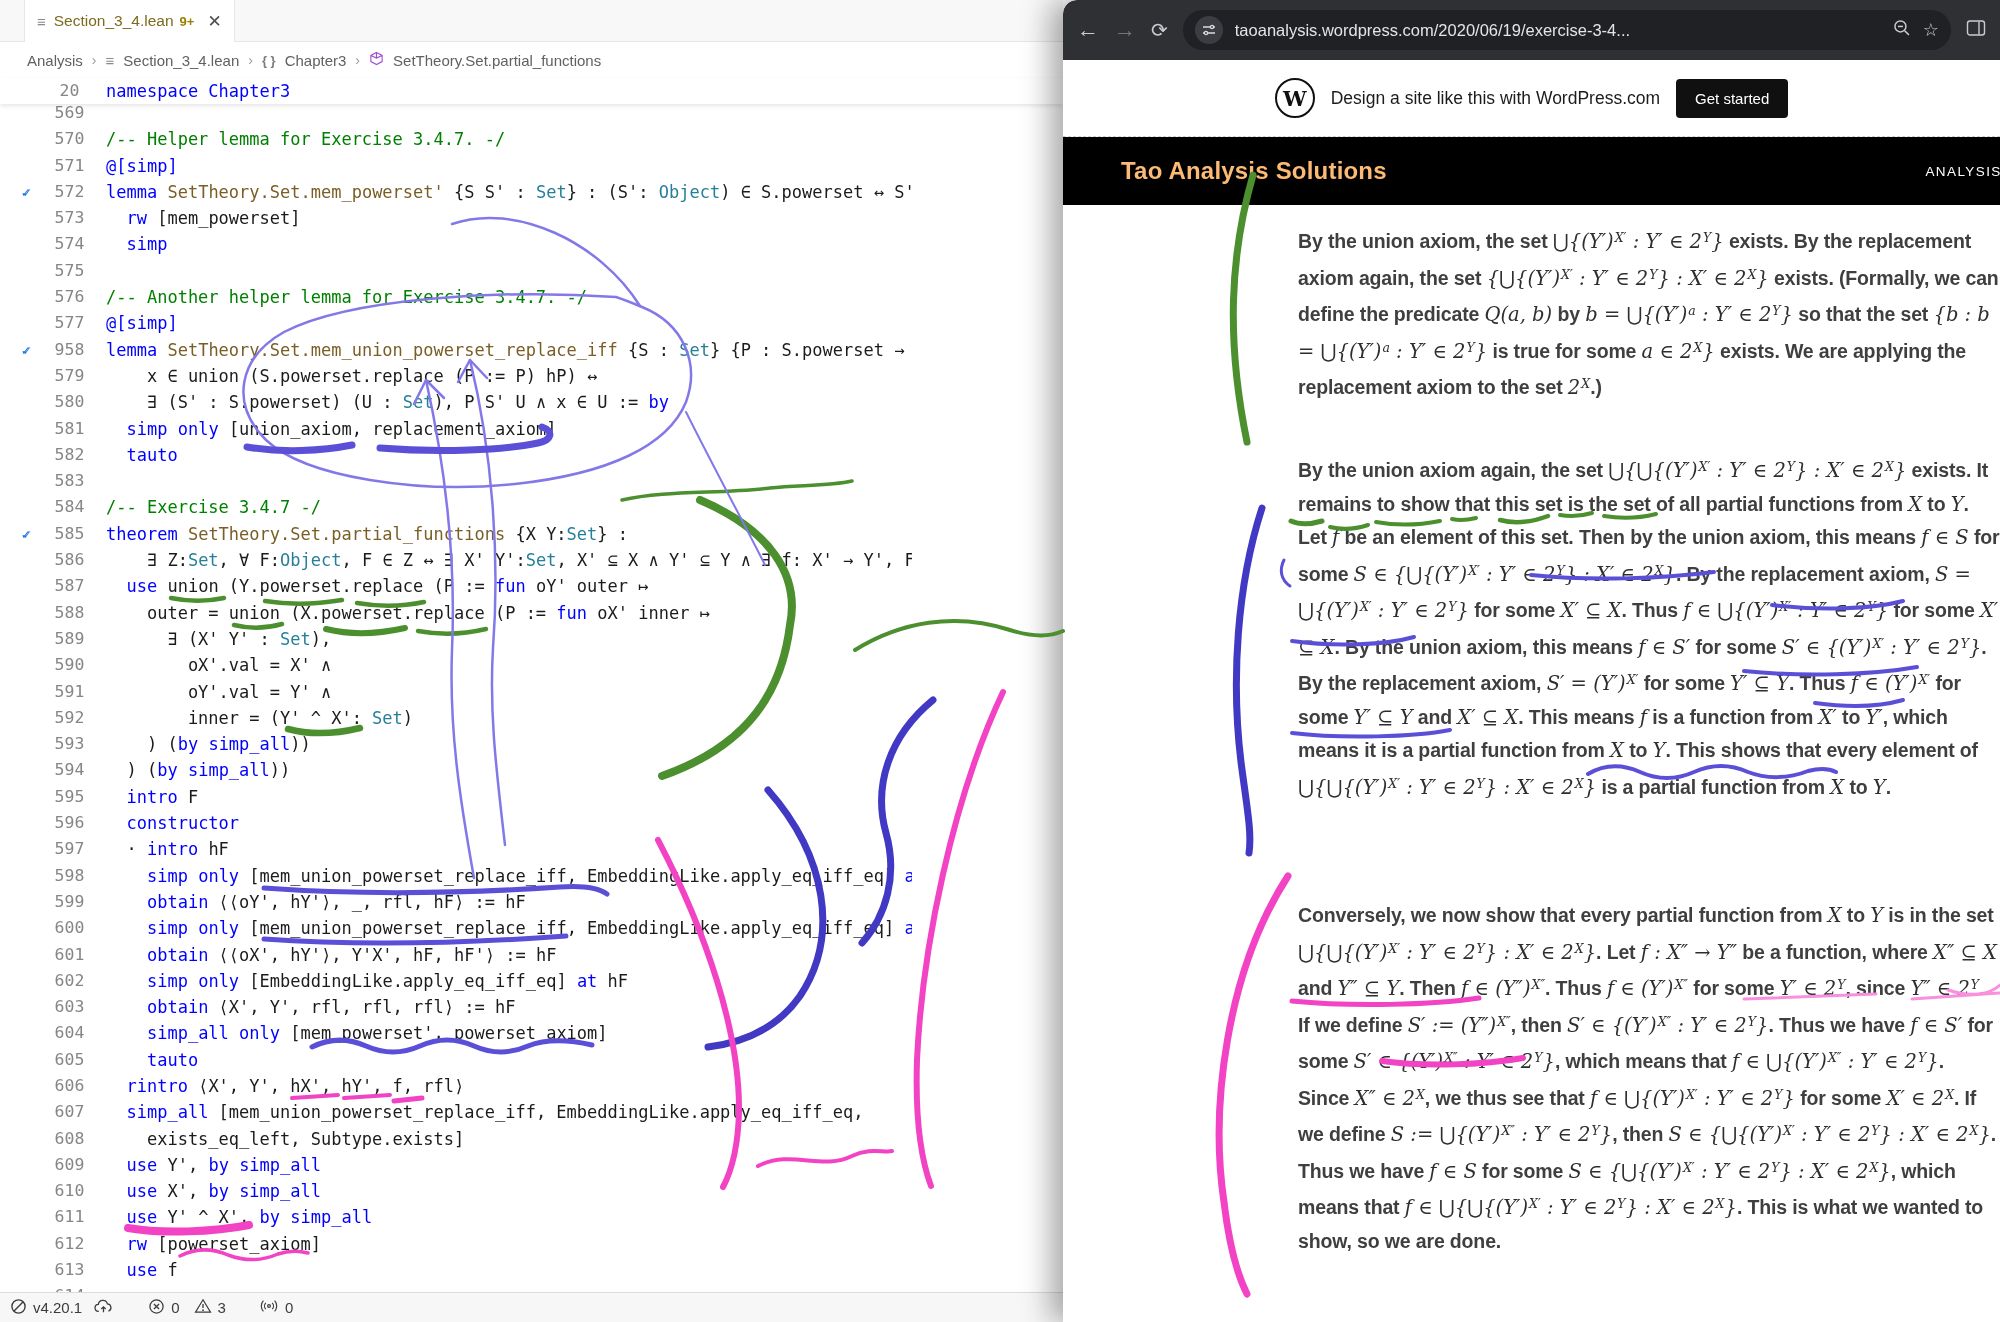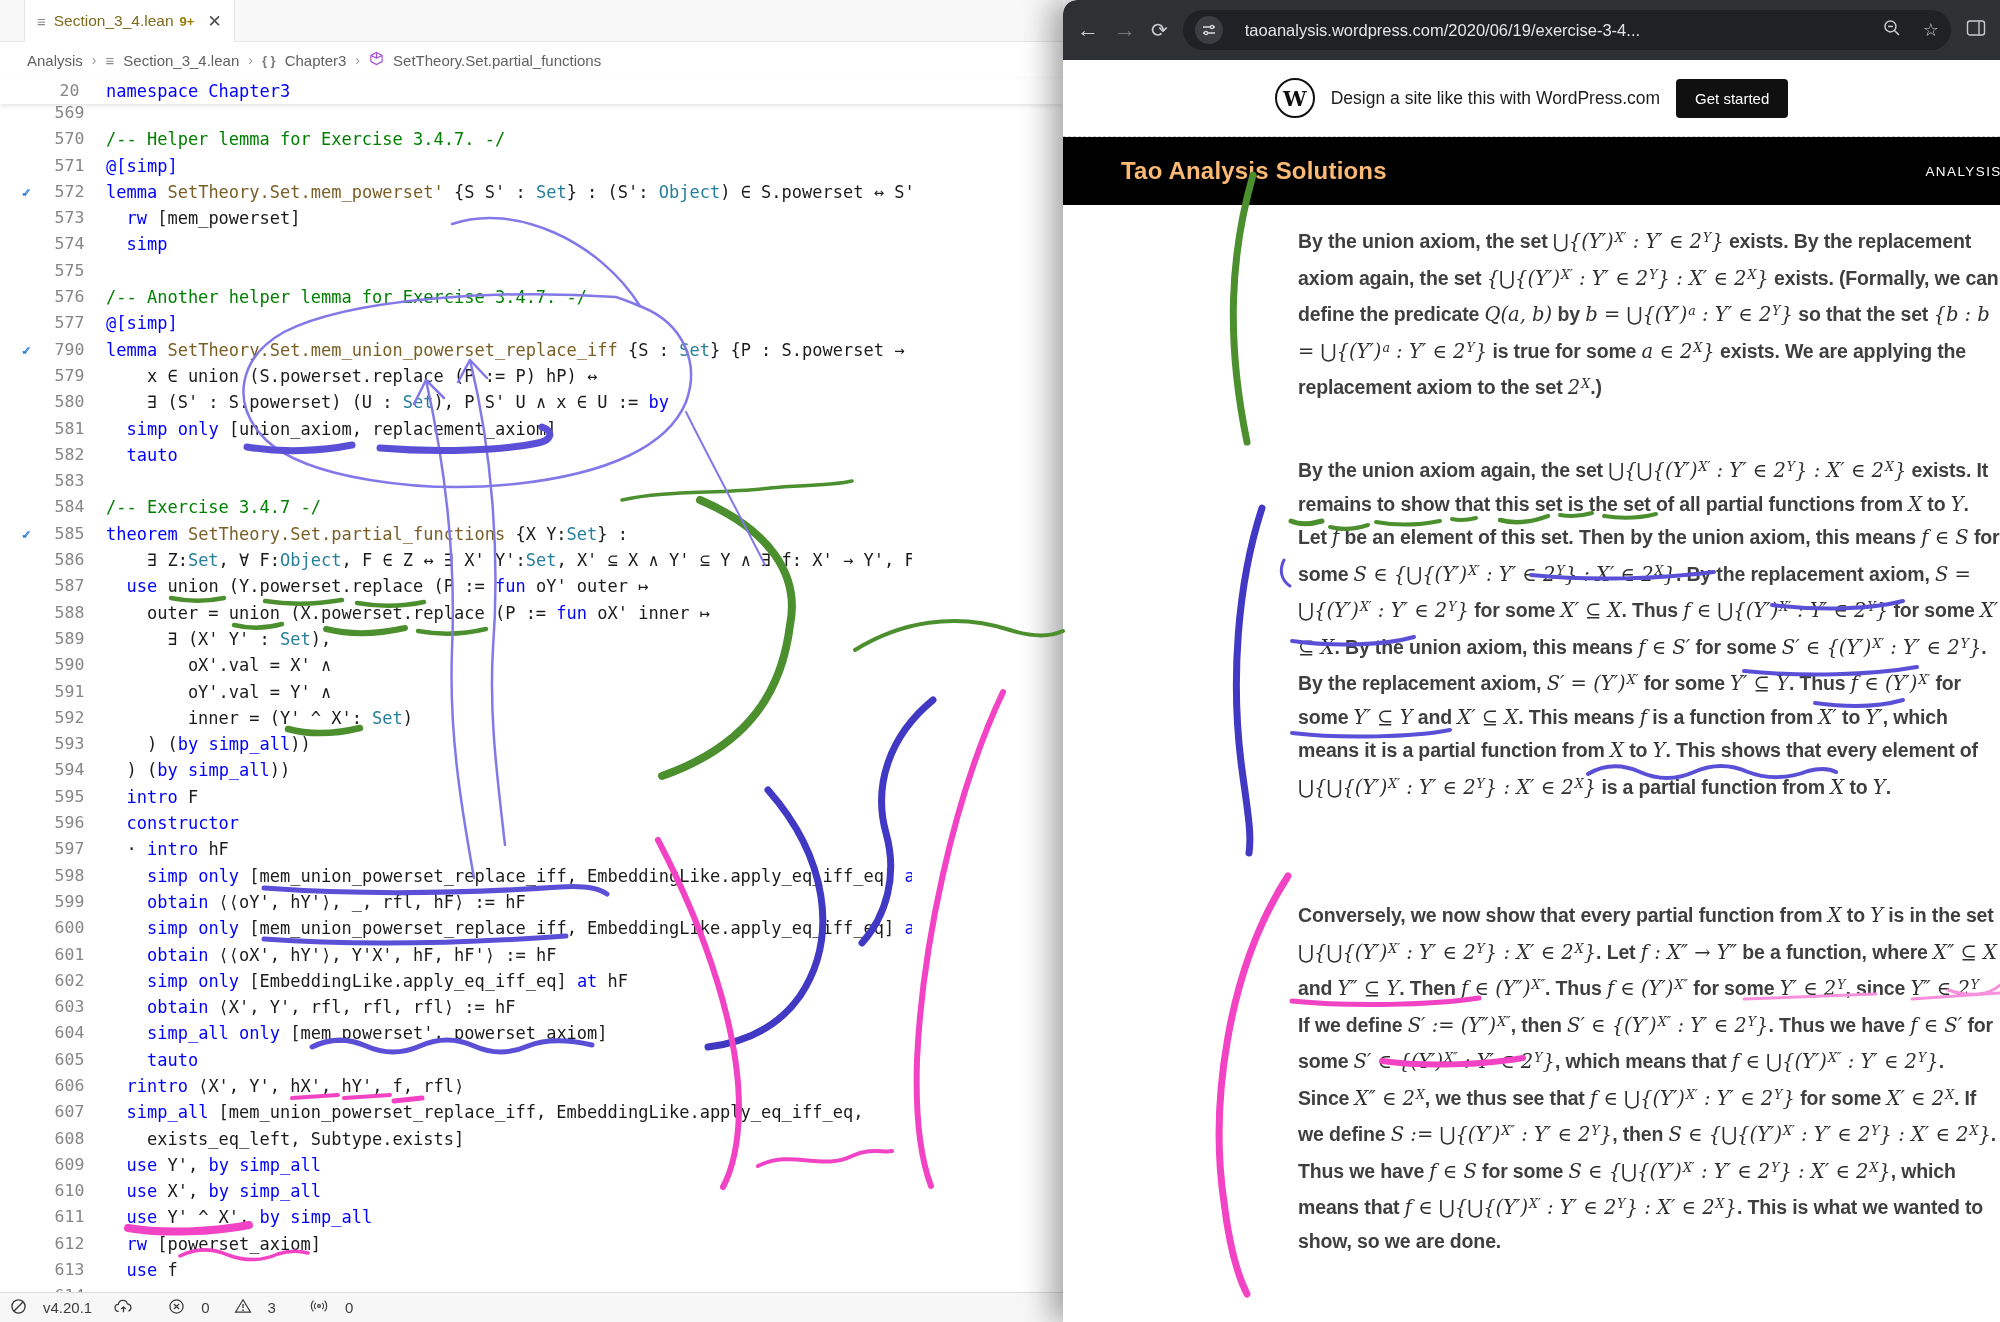--- a/index.html
+++ b/index.html
@@ -28,30 +28,30 @@
 
   .sticky{position:absolute;top:78px;left:0;right:0;height:26px;background:#fff;z-index:5;display:flex;
           box-shadow:0 2px 4px rgba(0,0,0,.10);font-family:"DejaVu Sans Mono",monospace;font-size:17px;line-height:26px}
   .code-area{position:absolute;top:100px;left:0;width:912px;bottom:30px;overflow:hidden;
              font-family:"DejaVu Sans Mono",monospace;font-size:17px;z-index:1}
   .code-row{height:26.3px;line-height:26.3px;white-space:pre;display:flex}
   .tk{color:#0000ff}.tt{color:#267f99}.td{color:#795E26}.tc{color:#008000}
 
   .statusbar{position:absolute;left:0;bottom:0;width:1063px;height:30px;background:#f7f7f7;border-top:1px solid #dcdcdc;
              box-sizing:border-box;display:flex;align-items:center;gap:7px;padding-left:10px;font-size:15px;color:#3c3c3c;z-index:6}
-  .sb-group{display:flex;align-items:center;gap:16px;margin-right:12px}
+  .sb-group{display:flex;align-items:center;gap:6px;margin-right:12px}
   .sb-ic{display:inline-block}
 
   
   .browser{position:absolute;left:1063px;top:0;width:937px;height:1322px;background:#fff;border-top-left-radius:14px;
            box-shadow:-12px 0 30px rgba(0,0,0,.35);overflow:hidden;z-index:10}
   .chrome{height:60px;background:#2f3034;display:flex;align-items:center;padding:0 14px;gap:15px;border-top-left-radius:14px;box-sizing:border-box}
   .nav-ic{color:#c9cbd0;font-size:22px;line-height:1}
   .nav-fwd{color:#73757a}
-  .urlpill{flex:1;height:40px;background:#202124;border-radius:20px;display:flex;align-items:center;padding:0 12px;gap:22px;min-width:0}
+  .urlpill{flex:1;height:40px;background:#202124;border-radius:20px;display:flex;align-items:center;padding:0 12px;gap:12px;min-width:0}
   .chip{width:28px;height:28px;border-radius:50%;background:#3c3d42;display:flex;align-items:center;justify-content:center;flex:none}
   .url{color:#e2e4e8;font-size:16.5px;white-space:nowrap;overflow:hidden;flex:1}
   .pill-ic{color:#c9cbd0;font-size:18px;flex:none}
 
   .banner{height:77px;background:#fff;display:flex;align-items:center;justify-content:center;gap:16px;border-bottom:1px dashed #cfcfcf;box-sizing:border-box}
   .wplogo{width:36px;height:36px;border:2.5px solid #101010;border-radius:50%;display:flex;align-items:center;justify-content:center;
           font-family:"DejaVu Serif",serif;font-weight:700;font-size:21px;color:#101010;flex:none}
   .banner-text{font-size:17.5px;color:#1c1c1c}
   .getstarted{background:#101010;color:#fff;font-size:15px;font-weight:400;padding:11px 19px;border-radius:4px;border:none}
 
@@ -158,21 +158,21 @@
     </div>
 
     <div class="code-row">
       <span class="gutter-check"></span>
       <span class="gutter-num">577</span>
       <span class="code-text"><span class="tk">@[simp]</span></span>
     </div>
 
     <div class="code-row">
       <span class="gutter-check">✓✓</span>
-      <span class="gutter-num">790</span>
+      <span class="gutter-num">958</span>
       <span class="code-text"><span class="tk">lemma</span> <span class="td">SetTheory.Set.mem_union_powerset_replace_iff</span> {S : <span class="tt">Set</span>} {P : S.powerset → <span class="tt">Object</span> → <span class="tt">Prop</span>}</span>
     </div>
 
     <div class="code-row">
       <span class="gutter-check"></span>
       <span class="gutter-num">579</span>
       <span class="code-text">    x ∈ union (S.powerset.replace (P := P) hP) ↔</span>
     </div>
 
     <div class="code-row">

